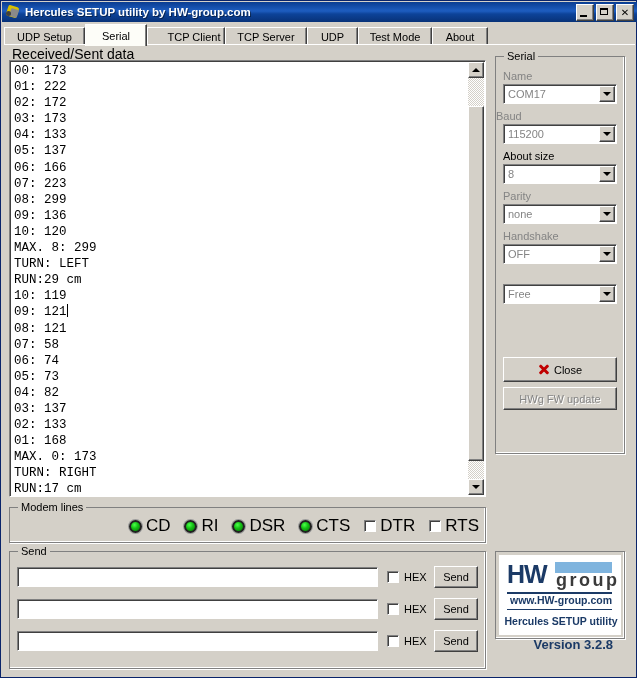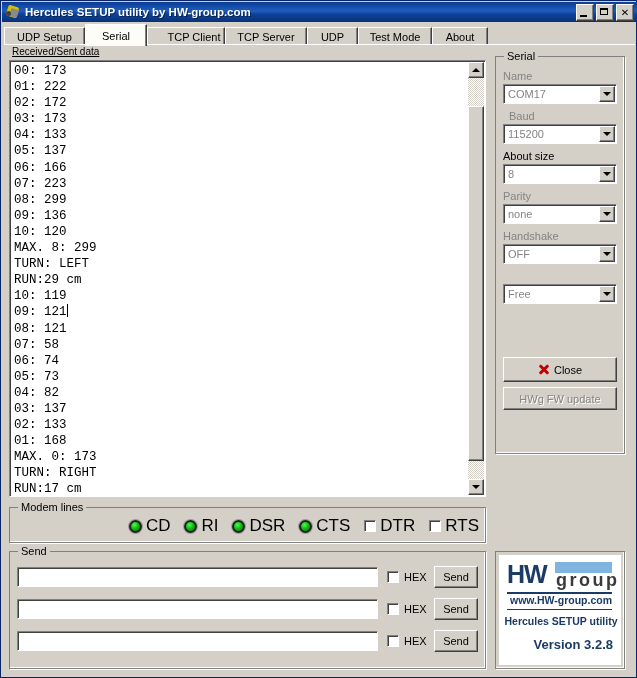--- a/index.html
+++ b/index.html
@@ -82,21 +82,21 @@
     border:1px solid #808080;
     box-shadow:1px 1px 0 #fff, inset -1px -1px 0 #fff;
     box-sizing:border-box;
   }
   .group-title{
     position:absolute;top:-7px;left:8px;background:#d4d0c8;
     padding:0 3px;font-size:11px;color:#000;white-space:nowrap;
   }
 
   
-  .recv-label{position:absolute;left:11px;top:45px;font-size:10px;text-decoration:underline;}
+  .recv-label{position:absolute;left:11px;top:45px;font-size:14px;}
   .recv-box{
     position:absolute;left:8px;top:59px;width:477px;height:437px;
     background:#fff;
     border:1px solid #808080;border-right-color:#fff;border-bottom-color:#fff;
     box-shadow:inset 1px 1px 0 #404040;
     box-sizing:border-box;overflow:hidden;
   }
   .recv-text{
     position:absolute;left:4px;top:2px;right:20px;
     font-family:"Liberation Mono","DejaVu Sans Mono",monospace;
@@ -206,21 +206,21 @@
   .txt{
     position:absolute;height:20px;background:#fff;
     border:1px solid #808080;border-right-color:#fff;border-bottom-color:#fff;
     box-shadow:inset 1px 1px 0 #404040;
     box-sizing:border-box;font-size:11px;padding:2px 3px;
     font-family:"Liberation Sans",sans-serif;outline:none;
   }
 
   
   .logo-panel{
-    position:absolute;left:494px;top:550px;width:130px;height:118px;
+    position:absolute;left:494px;top:550px;width:130px;height:88px;
     border:1px solid #808080;
     box-shadow:1px 1px 0 #fff, inset -1px -1px 0 #fff;
     box-sizing:border-box;
   }
   .logo-inner{
     position:absolute;left:3px;top:3px;right:3px;bottom:3px;
     background:#fff;box-sizing:border-box;
   }
   .logo-hw{
     position:absolute;left:8px;top:6px;
@@ -302,21 +302,21 @@
 
   <div class="group serial-group">
     <span class="group-title">Serial</span>
 
     <span class="fld-label" style="left:7px;  top:13px;">Name</span>
     <div class="combo" style="left:7px;  top:27px;  width:114px;">
       <span class="val">COM17</span>
       <span class="arrow"></span>
     </div>
 
-    <span class="fld-label" style="left:13px;  top:53px;">Baud</span>
+    <span class="fld-label" style="left:0;  top:53px;">Baud</span>
     <div class="combo" style="left:7px;  top:67px;  width:114px;">
       <span class="val">115200</span>
       <span class="arrow"></span>
     </div>
 
     <span class="fld-label enabled" style="left:7px;  top:93px;">About size</span>
     <div class="combo" style="left:7px;  top:107px; width:114px;">
       <span class="val">8</span>
       <span class="arrow"></span>
     </div>

